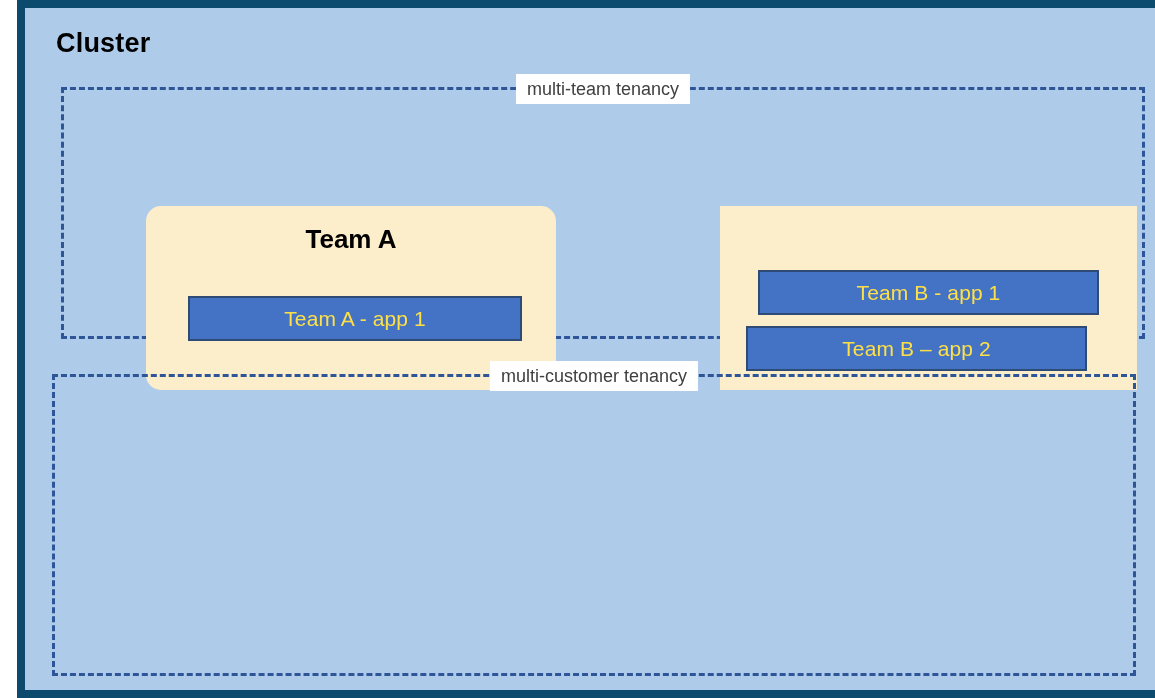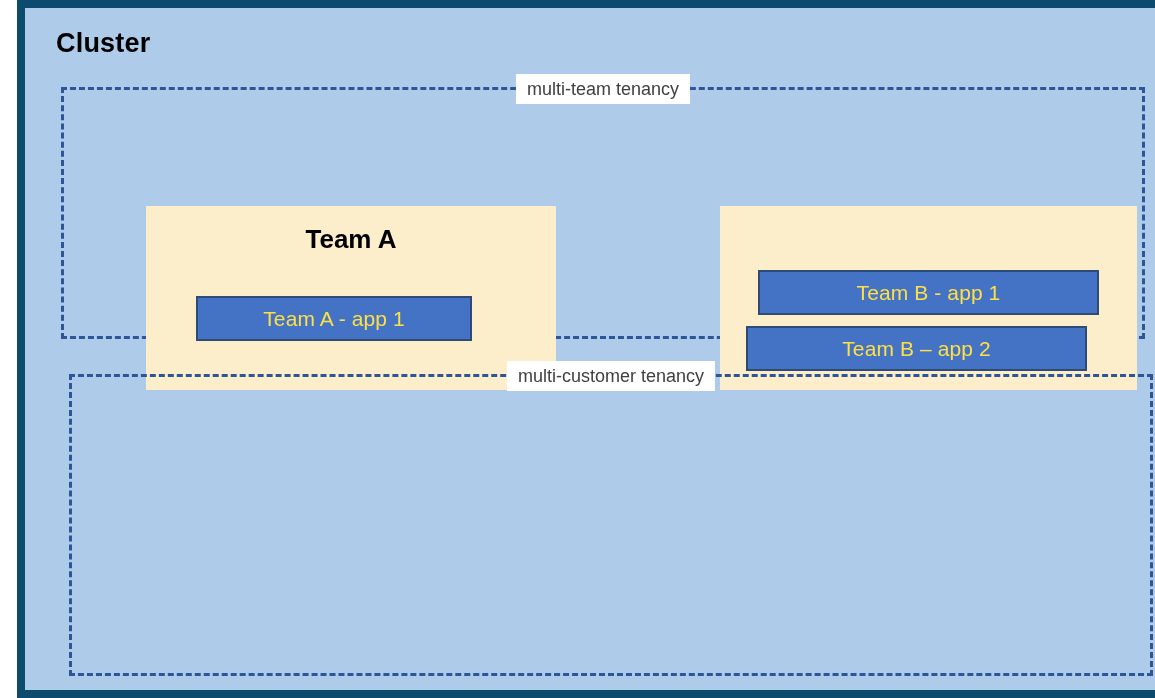--- a/index.html
+++ b/index.html
@@ -35,21 +35,21 @@
   }
 
   
   .tenancy {
     position: absolute;
     border: 3px dashed #2e5597;
     box-sizing: border-box;
     background: transparent;
   }
   #tenancy-multi-team  { left: 36px; top: 79px;  width: 1084px; height: 252px; }
-  #tenancy-multi-cust  { left: 44px; top: 366px; width: 1084px; height: 302px; }
+  #tenancy-multi-cust  { left: 27px; top: 366px; width: 1084px; height: 302px; }
 
   .tenancy-label {
     position: absolute;
     top: -15px;
     background: #ffffff;
     color: #404040;
     font-size: 18px;
     line-height: 30px;
     height: 30px;
     padding: 0 11px;
@@ -58,21 +58,21 @@
   }
   #label-multi-team  { left: 50%; transform: translateX(-50%); top: -16px; }
   #label-multi-cust  { left: 50%; transform: translateX(-50%); top: -16px; }
 
   
   .team-box {
     position: absolute;
     background: #fdeecb;
     box-sizing: border-box;
   }
-  #team-a-box { left: 82px;  top: 116px; width: 410px; height: 184px; }
+  #team-a-box { left: 82px;  top: 116px; width: 410px; height: 184px; border-radius: 15px; }
   #team-b-box { left: 656px; top: 116px; width: 417px; height: 184px; }
 
   .team-title {
     position: absolute;
     left: 0;
     right: 0;
     text-align: center;
     font-size: 26px;
     font-weight: bold;
     color: #000000;
@@ -90,21 +90,21 @@
     color: #fde047;
     font-size: 21px;
     display: flex;
     align-items: center;
     justify-content: center;
     white-space: nowrap;
     letter-spacing: 0.1px;
   }
 
   
-  #app-a-1 { left: 50px; top: 90px; width: 276px; height: 45px; text-align: center; }
+  #app-a-1 { left: 42px; top: 90px; width: 334px; height: 45px; text-align: center; }
 
   
   #app-b-1 { left: 38px; top: 64px;  width: 341px; height: 45px; }
   #app-b-2 { left: 26px; top: 120px; width: 341px; height: 45px; }
 </style>
 </head>
 <body>
 
 <div class="canvas">
 

